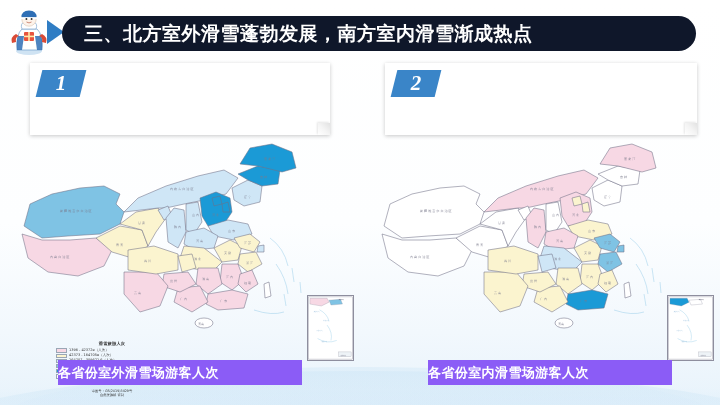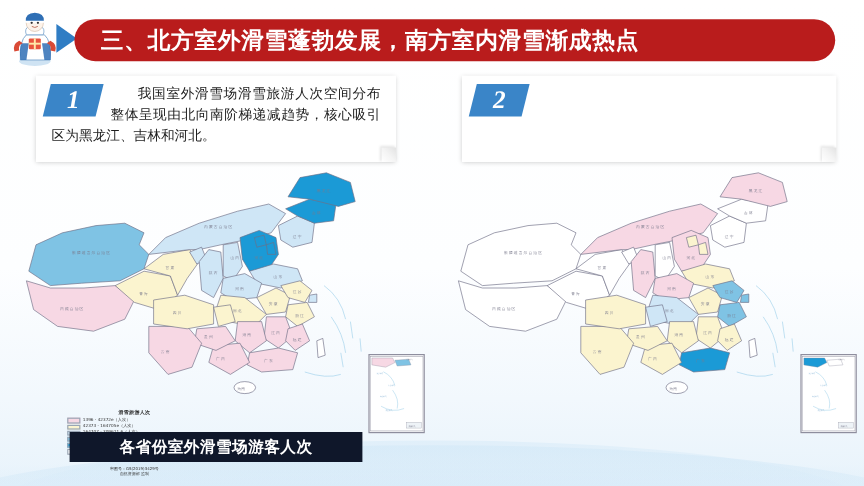--- a/index.html
+++ b/index.html
@@ -31,21 +31,21 @@
   .mascot { position: absolute; left: 6px; top: 2px; width: 46px; height: 48px; }
   .arrow-play {
     position: absolute; left: 47px; top: 14px;
     width: 0; height: 0;
     border-left: 17px solid #2F7DC4;
     border-top: 12px solid transparent;
     border-bottom: 12px solid transparent;
   }
   .title-pill {
     position: absolute; left: 62px; top: 10px; width: 634px; height: 35px;
-    background: #b91c1c;
+    background: #0f172a;
     border-radius: 18px;
     display: flex; align-items: center;
   }
   .title-text {
     color: #ffffff;
     font-size: 19px;
     font-weight: bold;
     letter-spacing: 0.5px;
     margin-left: 22px;
     white-space: nowrap;
@@ -134,22 +134,22 @@
   .inset {
     position: absolute; right: 6px; bottom: 44px;
     width: 47px; height: 66px;
     border: 0.7px solid #8e8e9e; background: #ffffff;
   }
 
   
   .caption {
     position: absolute; bottom: 20px; left: 58px;
     width: 244px; height: 25px;
-    background: #0f172a;
-    display: flex; align-items: center; justify-content: center;
+    background: #8b5cf6;
+    display: flex; align-items: center; 
   }
   .col.right .caption { left: 68px; }
   .caption-text {
     color: #ffffff; font-size: 13px; font-weight: bold; letter-spacing: .4px;
     font-family: "DejaVu Sans", "Liberation Sans", sans-serif;
   }
 </style>
 </head>
 <body>
 
@@ -187,21 +187,20 @@
 </div>
 
 <div class="columns">
 
   <div class="col left">
 
     <div class="note">
       <div class="badge">
         <span>1</span>
       </div>
-      <div class="note-text">我国室外滑雪场滑雪旅游人次空间分布整体呈现由北向南阶梯递减趋势，核心吸引区为黑龙江、吉林和河北。</div>
     </div>
 
     <div class="map-wrap">
       <svg class="map-svg" viewBox="0 0 344 212">
         <g stroke="#6f6f86" stroke-width="0.55" stroke-linejoin="round">
 
           <path d="M16 84 L22 62 L44 52 L72 46 L96 44 L112 52 L108 62 L116 70 L112 82 L92 92 L60 94 L34 96 Z" fill="#7FC3E4"></path>
 
           <path d="M14 92 L34 98 L62 98 L88 96 L104 108 L96 124 L70 134 L40 130 L20 116 Z" fill="#F7D8E4"></path>
 
@@ -462,14 +461,17 @@
           <text x="14" y="48">南沙群岛</text>
         </g>
         <g fill="#7a7a8c" font-size="1.4" font-family="DejaVu Sans">
           <text x="32" y="4">南海诸岛</text>
         </g>
         <rect x="32" y="58" width="13" height="5" fill="#eef3f7" stroke="#9a9aa8" stroke-width="0.3"></rect>
         <text x="34" y="61.8" fill="#7a7a8c" font-size="1.5" font-family="DejaVu Sans">南海诸岛</text>
       </svg>
     </div>
 
+    <div class="caption">
+      <div class="caption-text">各省份室内滑雪场游客人次</div>
+    </div>
   </div>
 </div>
 
 </body></html>

